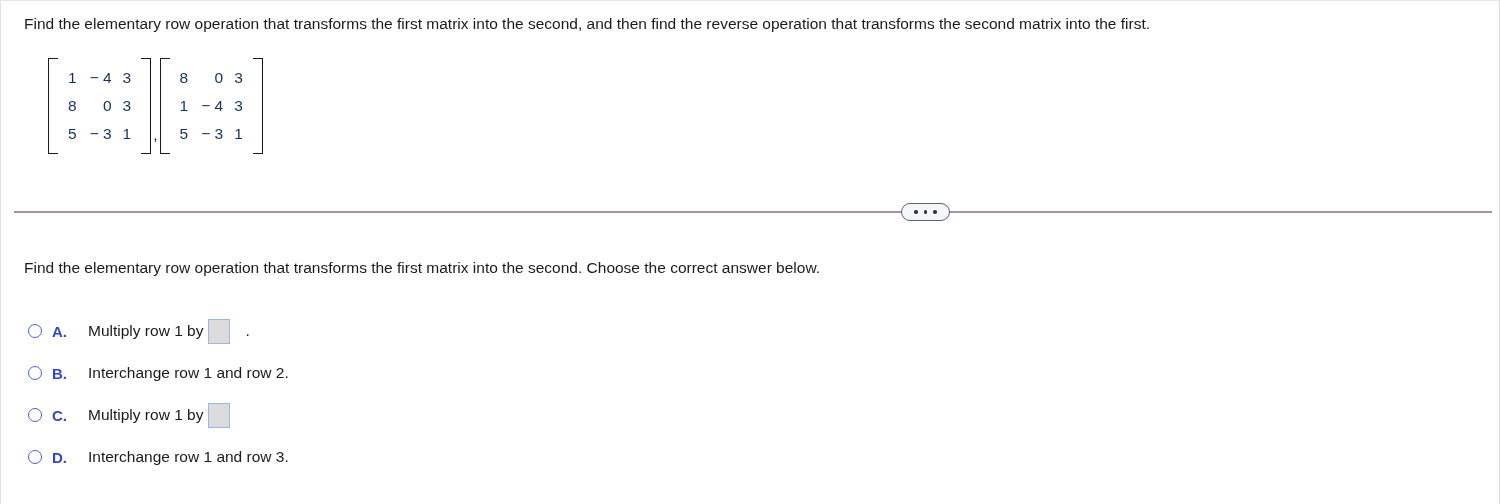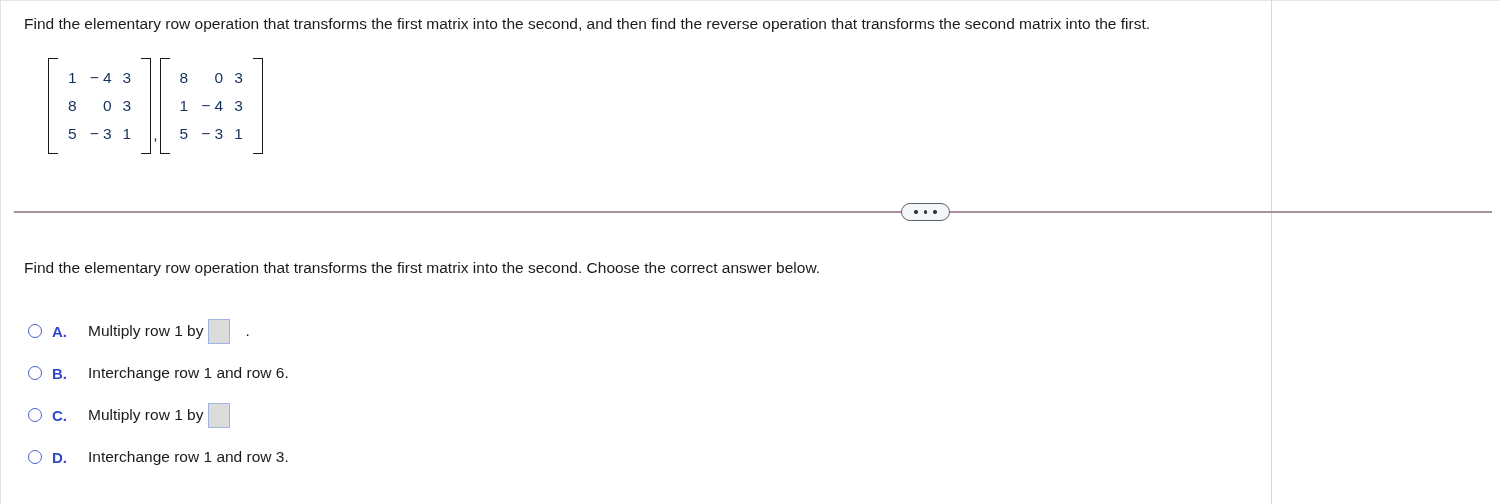--- a/index.html
+++ b/index.html
@@ -39,21 +39,21 @@
     left: 0;
     top: 0;
     width: 1500px;
     height: 1px;
     background: #e6e6ea;
   }
 
   .page {
     position: absolute;
     left: 0; top: 0;
-    width: 1272px;
+    width: 1500px;
     height: 504px;
   }
 
   
   .problem-stem {
     position: absolute;
     left: 24px;
     top: 14px;
     font-size: 15.5px;
     line-height: 20px;
@@ -287,21 +287,21 @@
         <span class="seg">Multiply row 1 by</span>
         <span class="answer-box"></span>
         <span class="seg">.</span>
       </span>
     </div>
 
     <div class="choice">
       <span class="radio"></span>
       <span class="choice-letter">B.</span>
       <span class="choice-text">
-        <span class="seg">Interchange row 1 and row 6.</span>
+        <span class="seg">Interchange row 1 and row 2.</span>
       </span>
     </div>
 
     <div class="choice">
       <span class="radio"></span>
       <span class="choice-letter">C.</span>
       <span class="choice-text">
         <span class="seg">Multiply row 1 by</span>
         <span class="answer-box"></span>
       </span>

